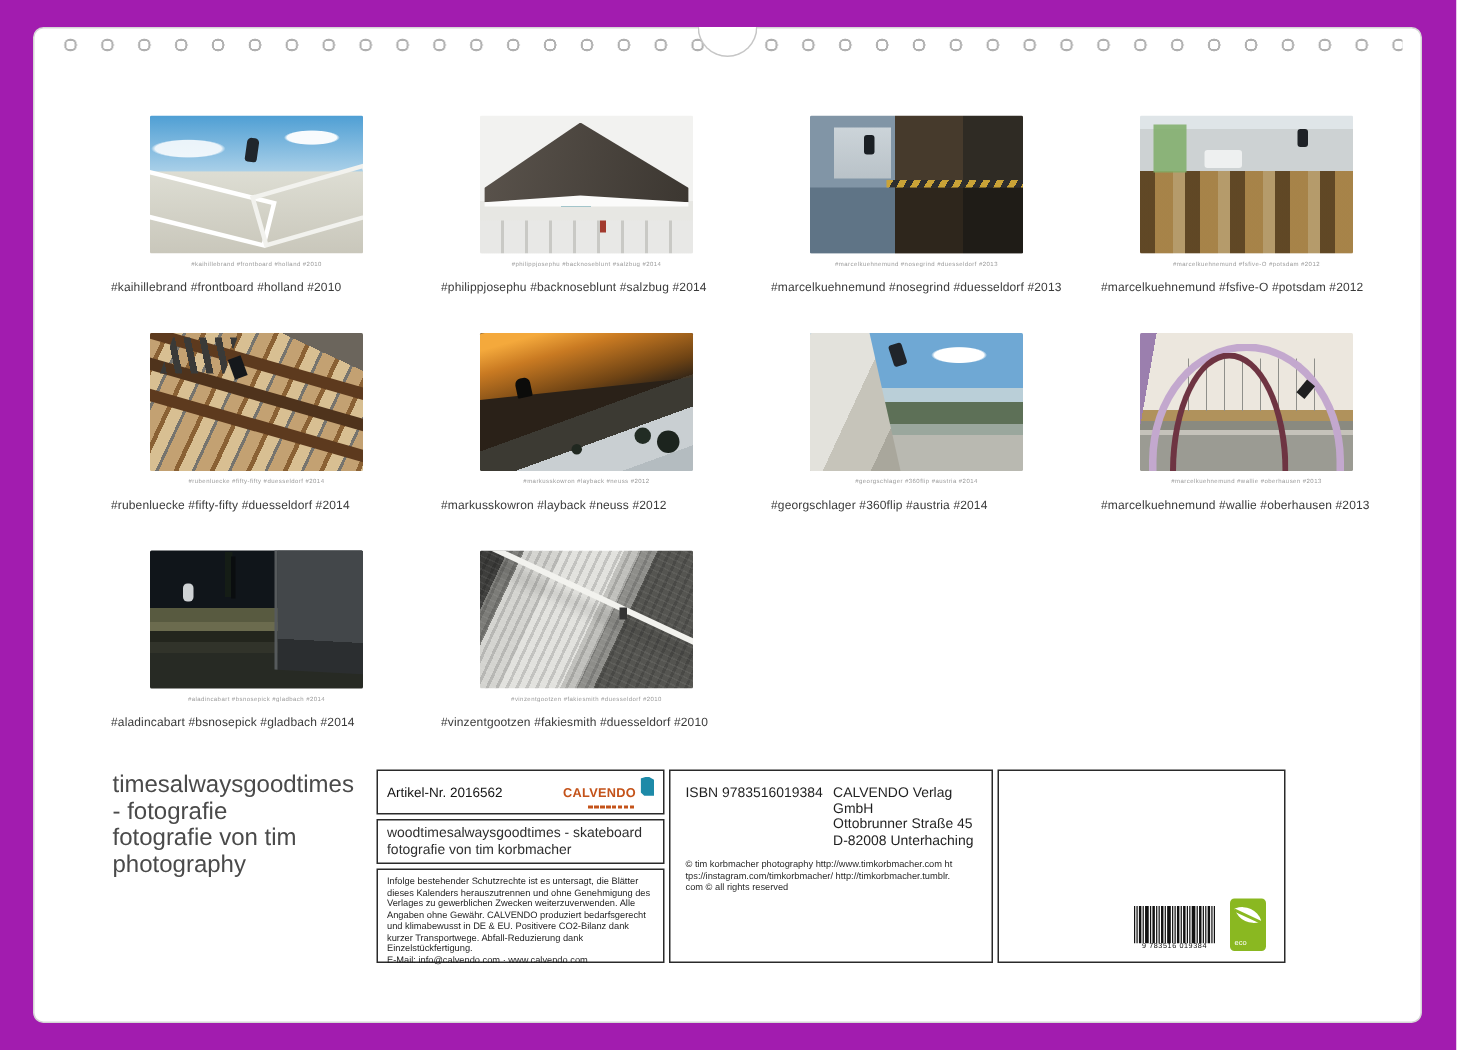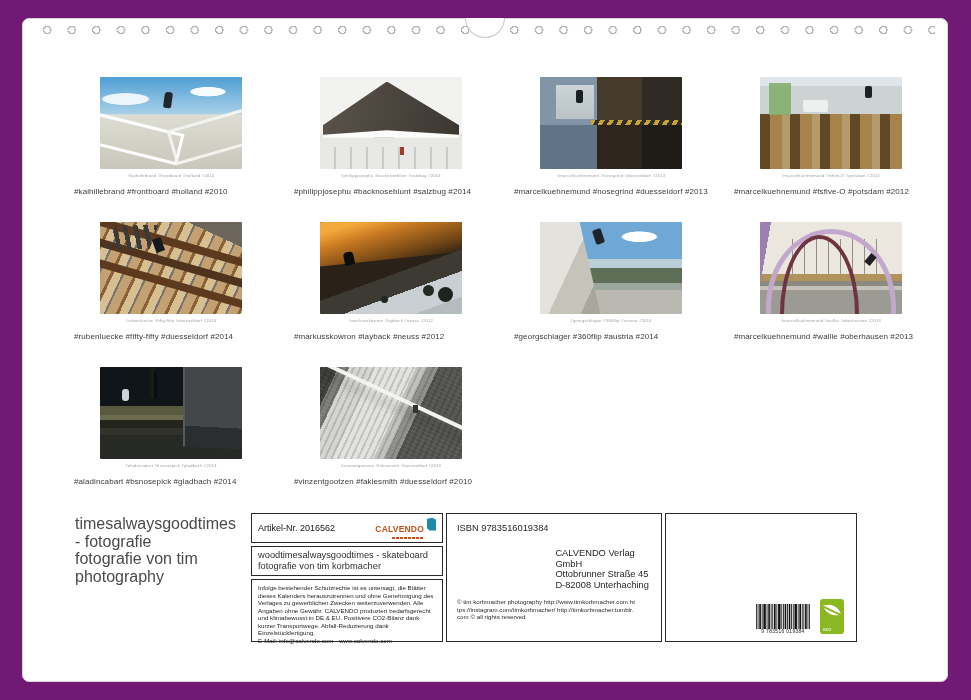--- a/index.html
+++ b/index.html
@@ -1,18 +1,18 @@
 <!DOCTYPE html>
 <html><head>
 <meta charset="utf-8">
 <style>
   * { margin:0; padding:0; box-sizing:border-box; }
   html,body { background:#fff; }
   body { font-family:"Liberation Sans", sans-serif; }
-  .canvas { position:relative; width:971px; height:700px; background:#701a75; overflow:hidden; }
+  .canvas { position:relative; width:971px; height:700px; background:#a21caf; overflow:hidden; }
 
   
   .sheet { position:absolute; left:22px; top:18px; width:926px; height:664px;
            background:#fff; border:1px solid #d6d6d6; border-radius:7px; }
 
   
   .binding { position:absolute; left:12px; right:12px; top:5px; height:12px;
     background-image:radial-gradient(circle 4.4px at 12px 6px, #ffffff 0 2.9px, #b0b0b0 3px 4.2px, transparent 4.4px);
     background-size:24.6px 12px; background-repeat:repeat-x; }
   .hanger { position:absolute; left:50%; top:-1px; transform:translateX(-50%);
@@ -160,21 +160,21 @@
       background:repeating-linear-gradient(90deg,#c4531a 0 3px, transparent 3px 4px); }
   .cal-mark { width:9px; height:13px; margin-left:3px; background:#1d8aa8;
       clip-path:polygon(0 12%,55% 0,100% 18%,100% 100%,28% 100%,0 82%); }
   .box-product { left:228px; top:527px; width:192px; height:30px; padding:3px 6px;
       font-size:9.3px; line-height:11px; color:#2e2e2e; }
   .box-legal { left:228px; top:560px; width:192px; height:63px; padding:4px 6px;
       font-size:6.2px; line-height:7.5px; color:#1f1f1f; }
   .box-isbn { left:423px; top:494px; width:216px; height:129px; padding:9px 10px; }
   .isbn-row { display:flex; }
   .isbn-text { font-size:9.3px; color:#1f1f1f; width:112px; }
-  .publisher { font-size:9.3px; line-height:10.5px; color:#1f1f1f;margin-top:25px; }
+  .publisher { font-size:9.3px; line-height:10.5px; color:#1f1f1f; }
   .credits { margin-top:8px; font-size:6.2px; line-height:7.5px; color:#2a2a2a; padding-right:16px; word-break:break-all; }
   .box-right { left:642px; top:494px; width:192px; height:129px; }
   .barcode { position:absolute; right:46px; bottom:7px; width:54px; text-align:center; background:#fff; }
   .barcode svg { width:54px; height:25px; display:block; }
   .barcode-digits { font-size:4.8px; letter-spacing:.4px; color:#111; white-space:nowrap; }
   .eco { position:absolute; right:12px; bottom:7px; width:24px; height:35px; background:#8ab821; border-radius:3px; overflow:hidden; }
   .eco-leaf { position:absolute; left:5px; top:4px; width:14px; height:14px; background:#fff;
       border-radius:0 100% 6% 100%; transform:rotate(-20deg); }
   .eco-leaf::after { content:""; position:absolute; left:-3px; top:7px; width:20px; height:1.5px;
       background:#8ab821; transform:rotate(45deg); }

